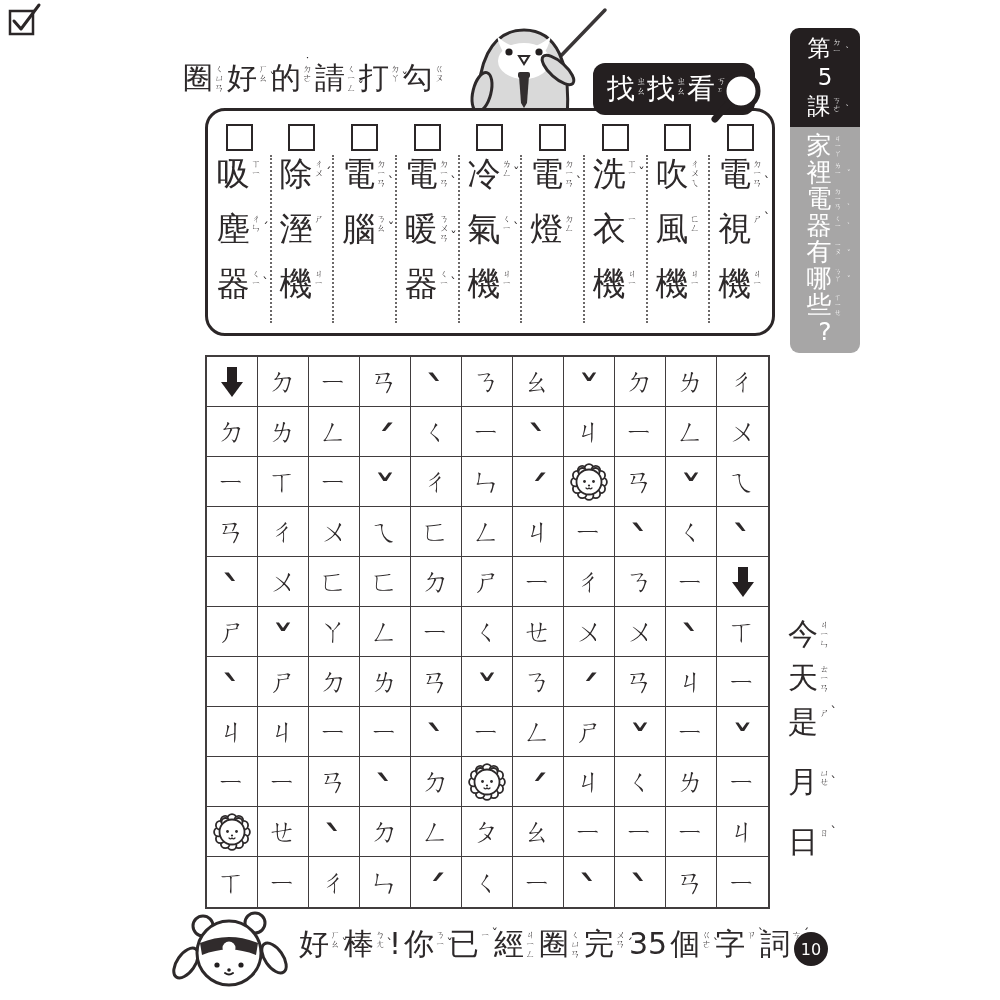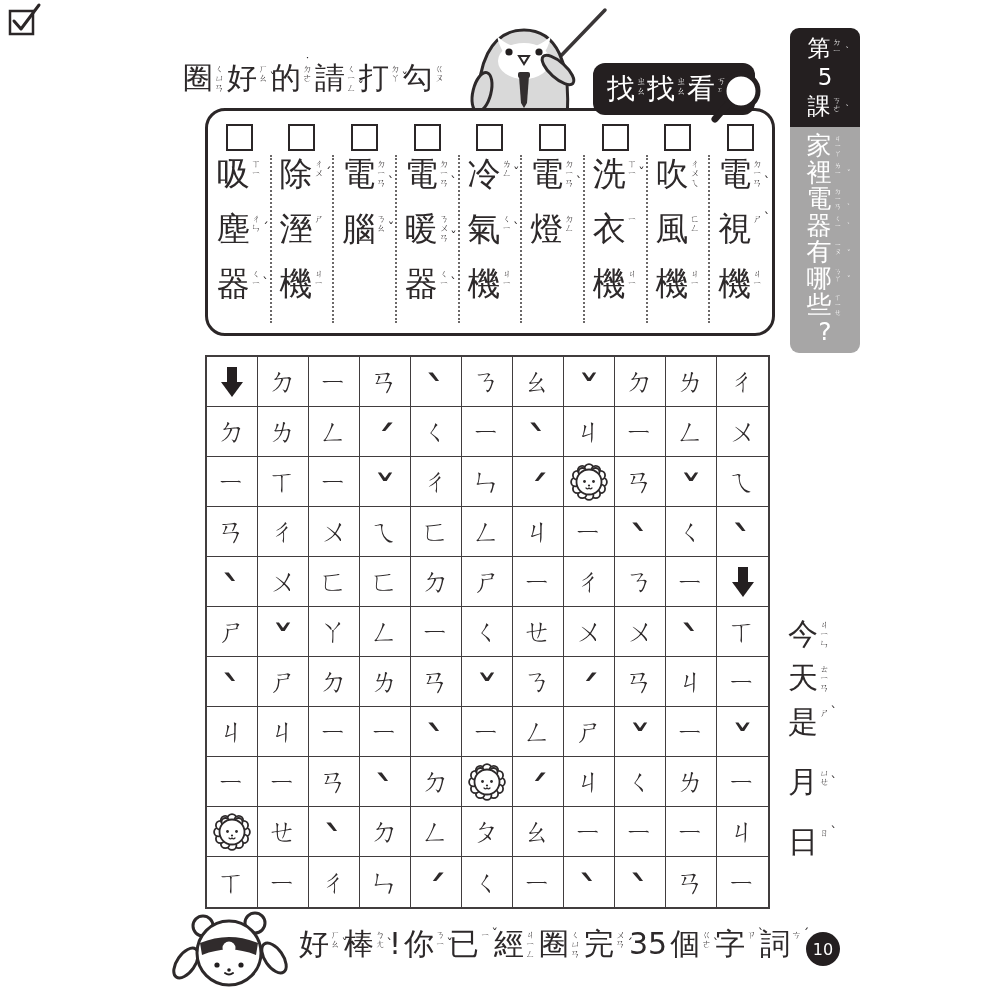--- a/index.html
+++ b/index.html
@@ -55,21 +55,21 @@
   
   #date-line{position:absolute;left:788px;top:618px;display:flex;flex-direction:column;
              align-items:flex-start;font-size:30px;}
   #date-line .char{height:44px;}
   #date-line .char.gap{margin-top:16px;}
   
   #footer-line{position:absolute;left:299px;top:928px;display:flex;align-items:flex-start;font-size:30px;}
   #footer-line .char{margin-right:3px;}
   #page-circle{position:absolute;left:794px;top:932px;width:34px;height:34px;border-radius:50%;
                background:#241f20;color:#fff;display:flex;align-items:center;justify-content:center;
-               font-size:16px;z-index:2;margin-left:12px;}
+               font-size:16px;z-index:2;}
   #penguin{position:absolute;left:437px;top:6px;z-index:1;}
   #bear{position:absolute;left:172px;top:903px;z-index:1;}
   svg{display:block;}
   #svg-defs{position:absolute;width:0;height:0;}
 </style>
 </head>
 <body>
 
 <svg id="svg-defs" aria-hidden="true">
   <defs>

